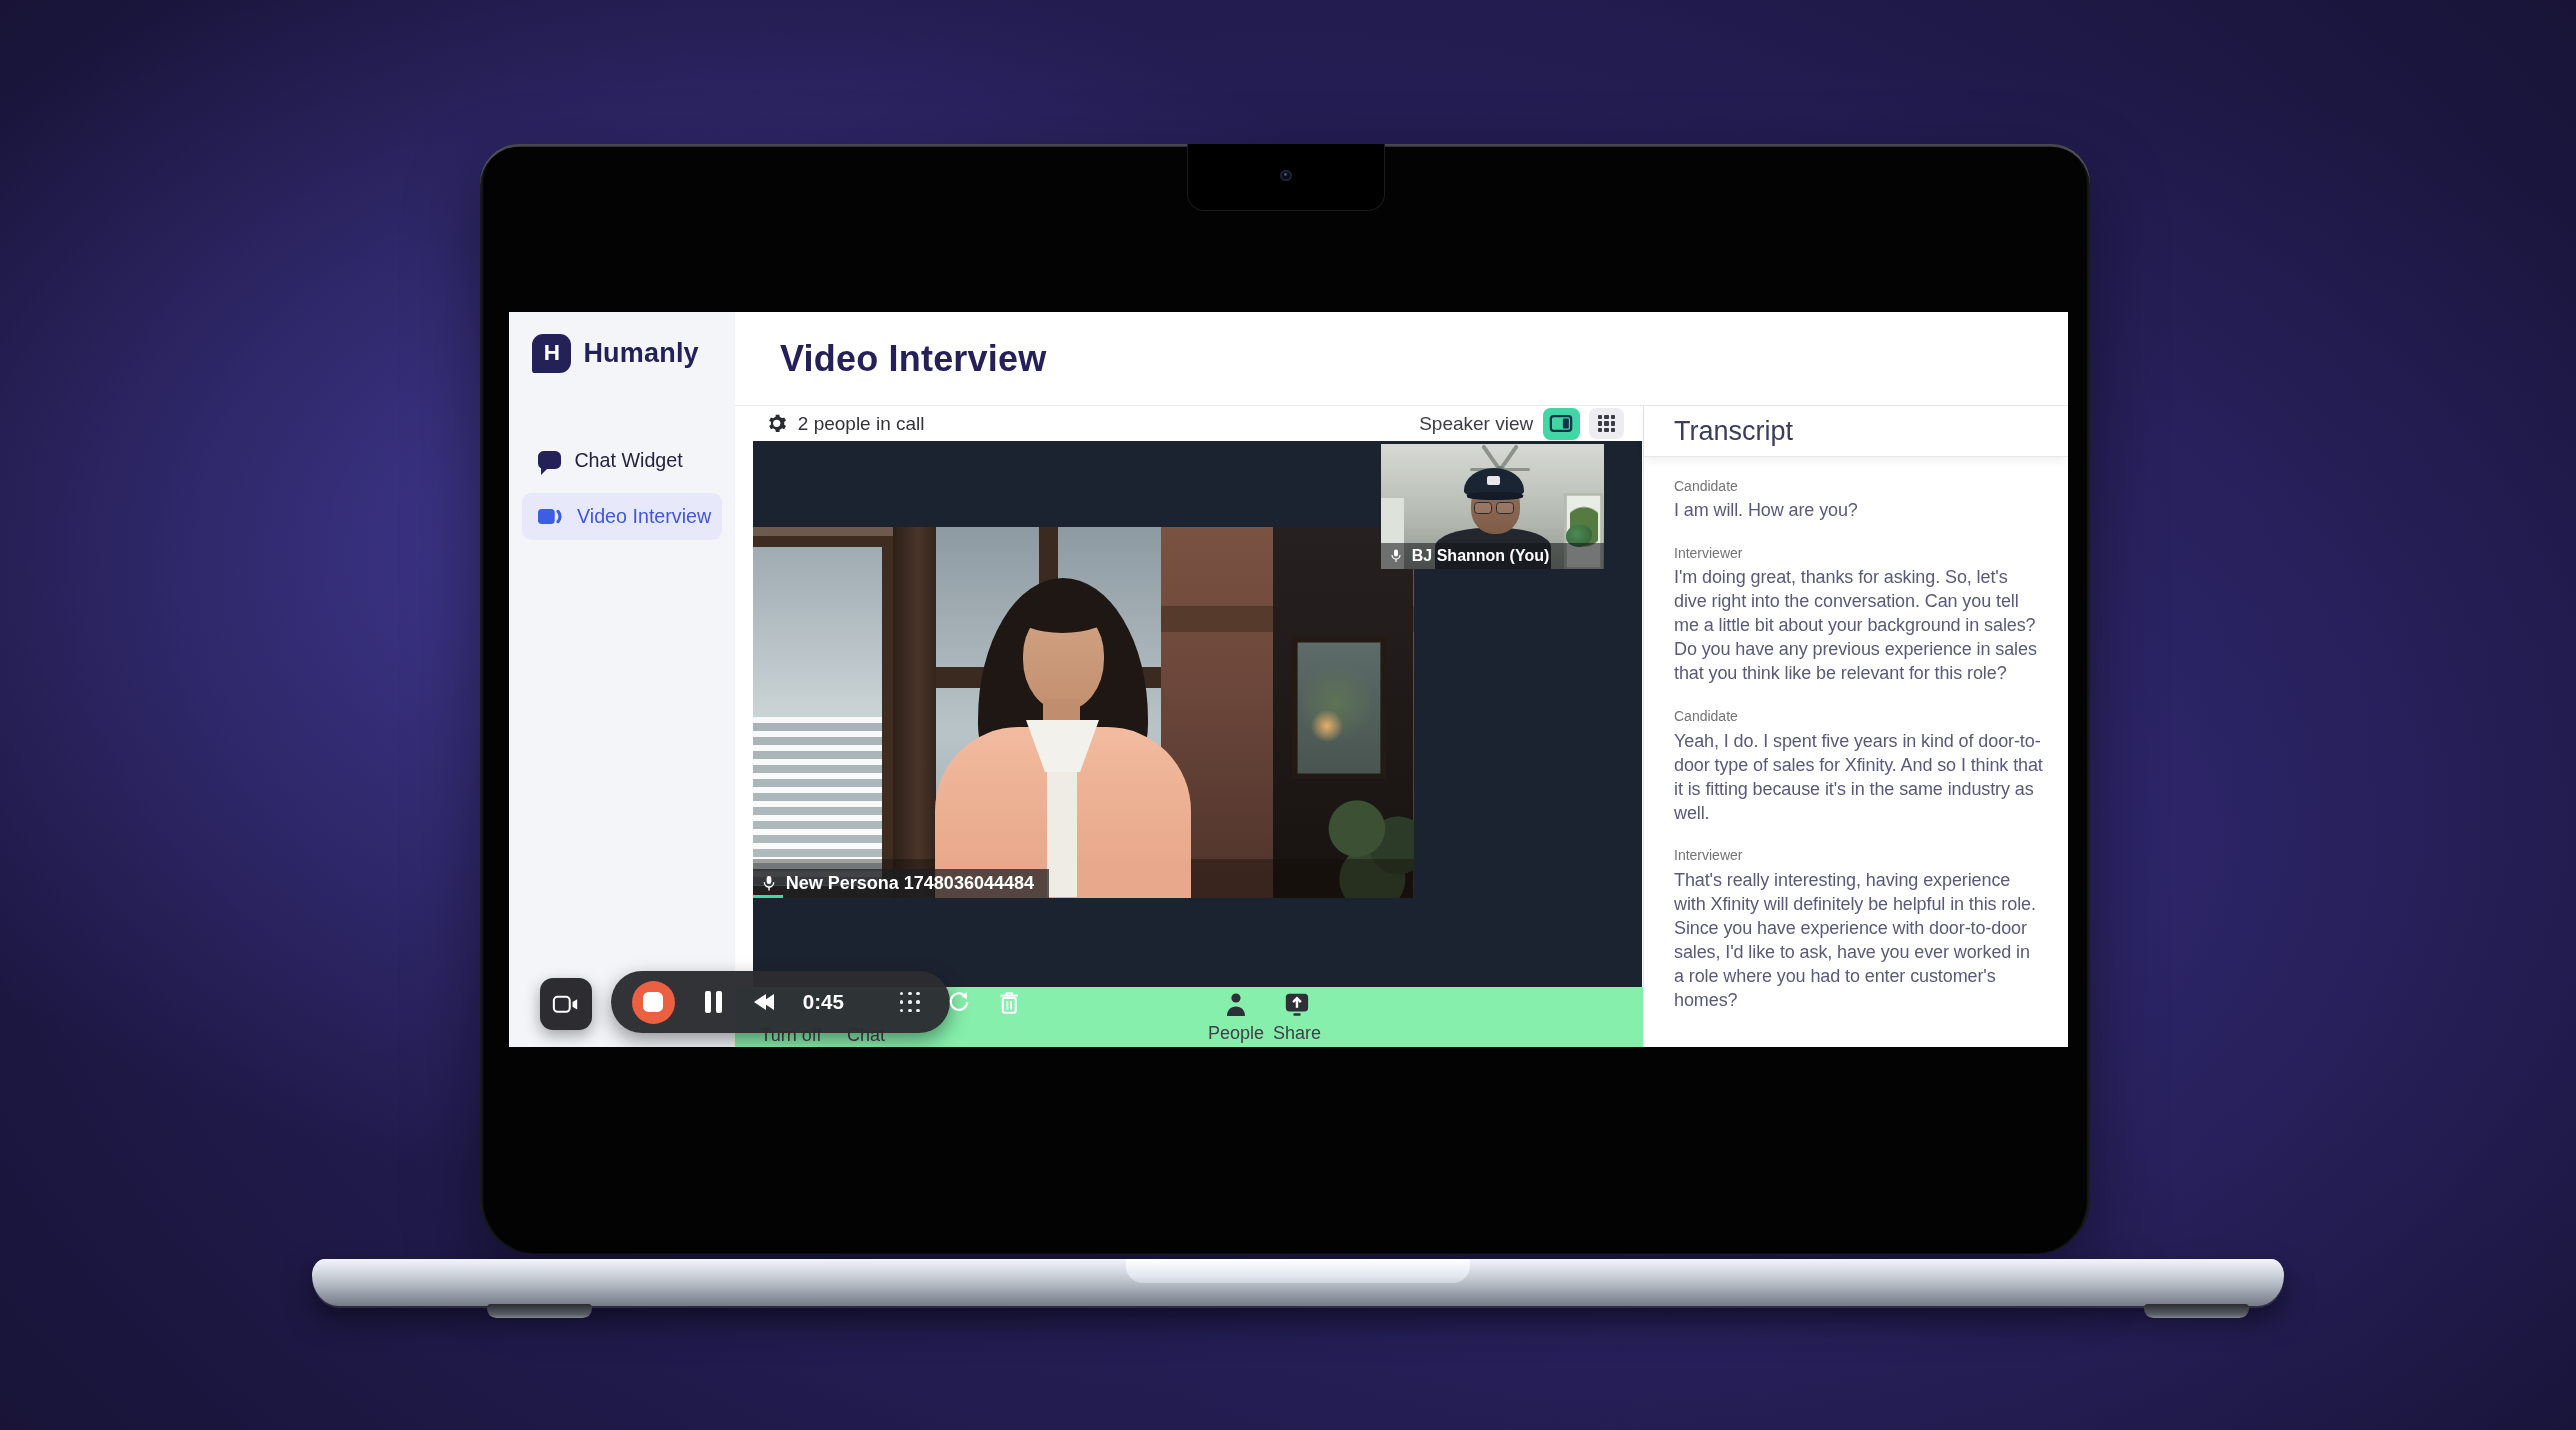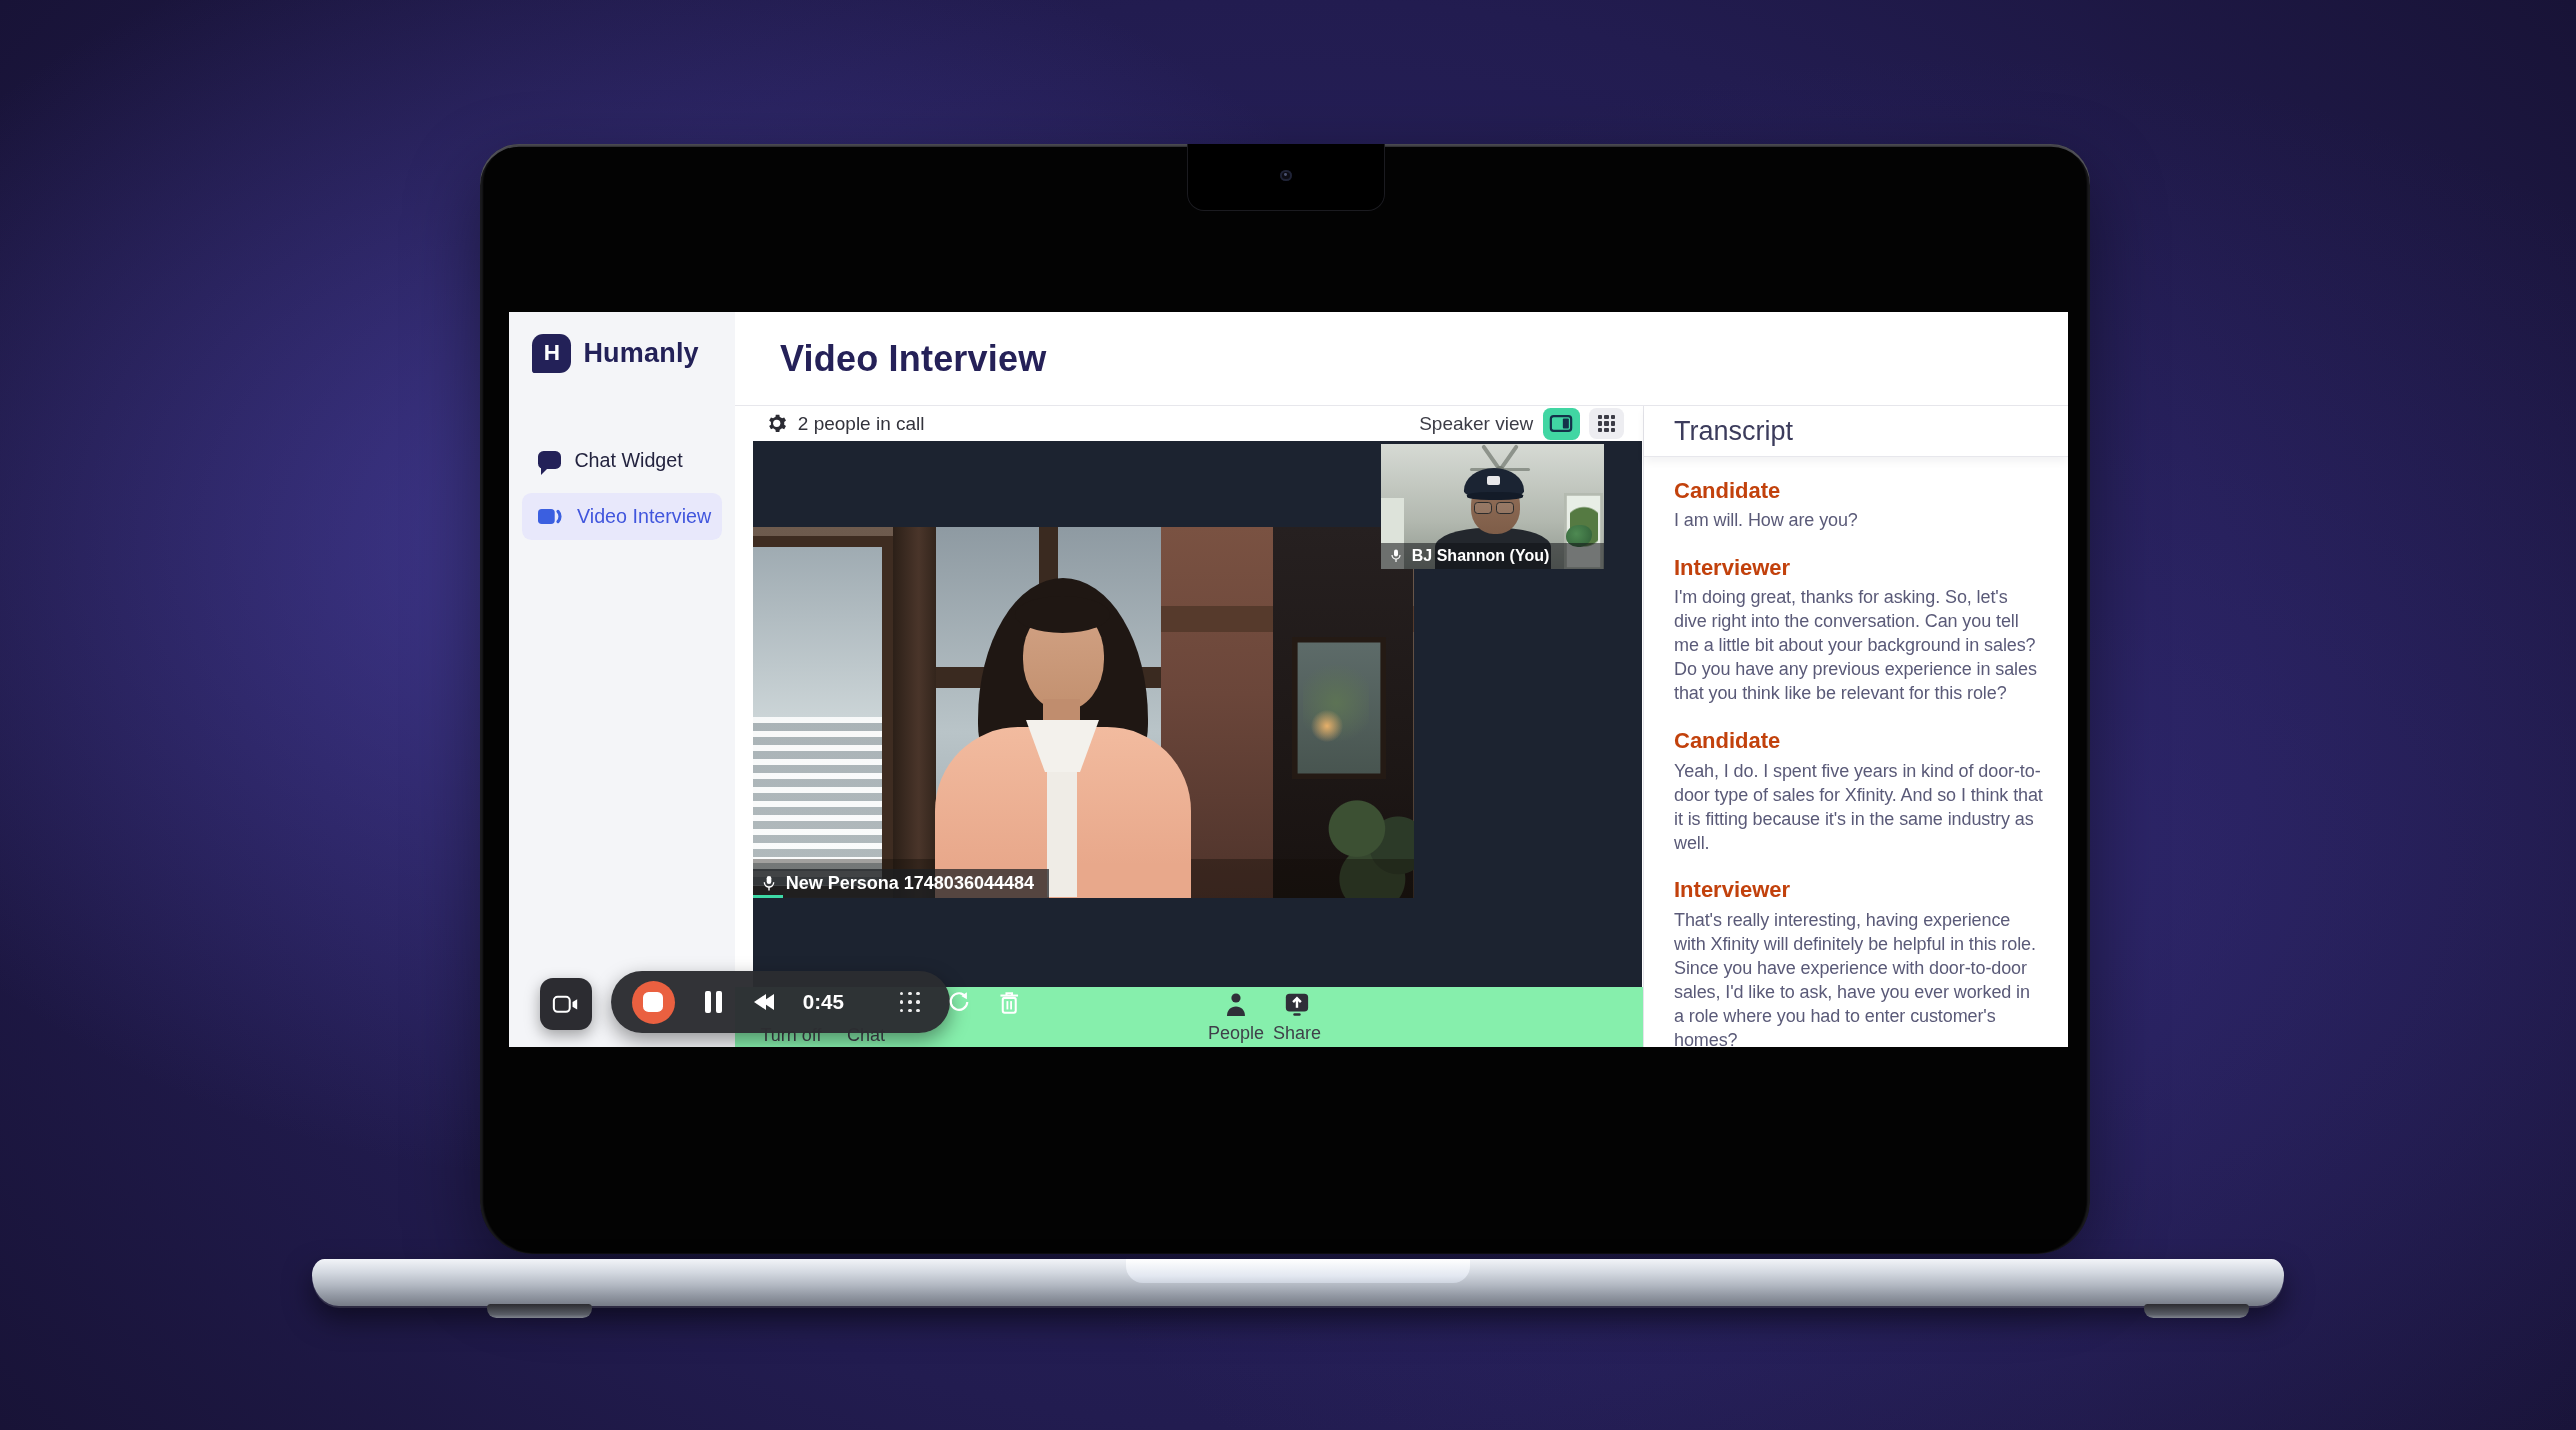--- a/index.html
+++ b/index.html
@@ -184,21 +184,21 @@
   .dots-ico span{ background:#fff; border-radius:50%; opacity:.92; }
   .pill-ico{ margin-left:19px; display:flex; align-items:center; }
 
   
   .transcript-col{ flex:1; border-left:1.9px solid #e4e4ea; display:flex; flex-direction:column; min-width:0; }
   .t-header{ height:51px; flex:none; display:flex; align-items:center; padding-left:30px;
     border-bottom:1.9px solid #e7e7ec; box-shadow:0 4.7px 8.4px rgba(20,20,40,.05); position:relative; z-index:2;
     font-size:27px; color:#3c3c5c; }
   .t-body{ flex:1; overflow:hidden; padding:20.6px 24px 0 30px; }
   .t-entry{ margin-bottom:22.5px; }
-  .t-speaker{ font-size:22px; font-weight:700; color:#c2410c; margin-bottom:4.7px; }
+  .t-speaker{ font-size:14px; font-weight:400; color:#737373; margin-bottom:4.7px; }
   .t-text{ font-size:18px; line-height:24px; color:#5a5a78; letter-spacing:-0.1px; }
 
   svg{ display:block; }
 </style>
 </head>
 <body>
 
 <div class="laptop-screen">
   <div class="notch">
     <div class="cam-dot"></div>

